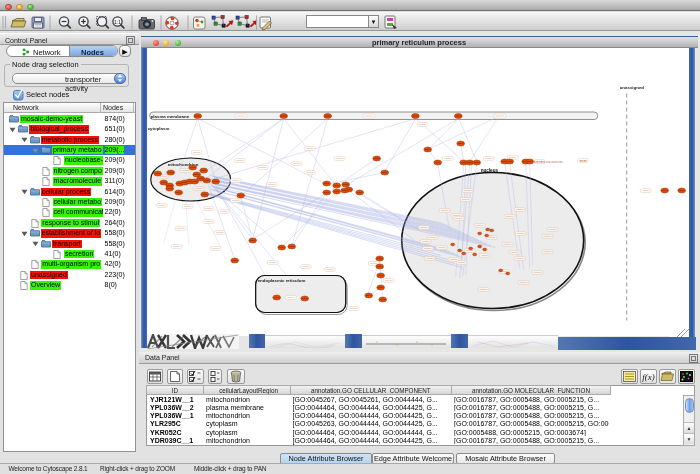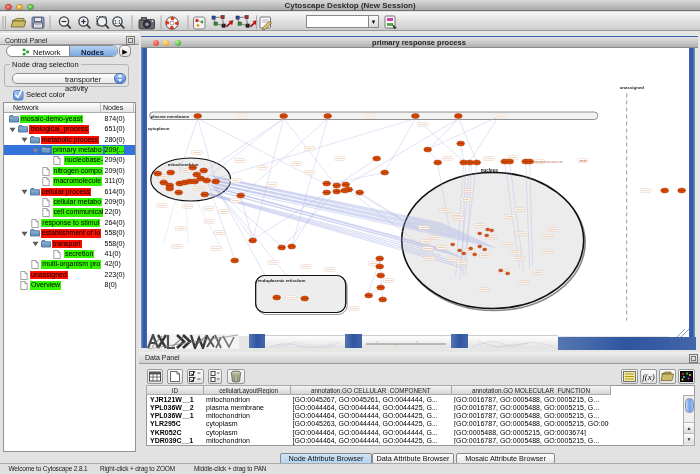--- a/index.html
+++ b/index.html
@@ -2,21 +2,20 @@
 <html><head><meta charset="utf-8"><style>
 *{margin:0;padding:0;box-sizing:border-box;}
 body{width:700px;height:474px;position:relative;font-family:"Liberation Sans",sans-serif;background:#e2e2e2;overflow:hidden;}
 .abs{position:absolute;}
 .tl{border-radius:50%;}
 </style></head><body>
 <div class="abs" style="left:0;top:0;width:700px;height:11px;background:linear-gradient(#d9d9d9,#ababab);border-bottom:1px solid #6f6f6f;">
 <div class="abs tl" style="left:5px;top:3.5px;width:6.5px;height:6.5px;background:radial-gradient(circle at 35% 30%,#ff9a8a,#f1564a 60%,#c63a30);border:0.5px solid #b54038;"></div>
 <div class="abs tl" style="left:16px;top:3.5px;width:6.5px;height:6.5px;background:radial-gradient(circle at 35% 30%,#ffe9a8,#f5b530 60%,#cd8f1e);border:0.5px solid #c09435;"></div>
 <div class="abs tl" style="left:27px;top:3.5px;width:6.5px;height:6.5px;background:radial-gradient(circle at 35% 30%,#b8f0a0,#58bb46 60%,#3d9430);border:0.5px solid #55a244;"></div>
-<div class="abs" style="left:0;top:1px;width:700px;text-align:center;font-size:8px;font-weight:bold;color:#2c2c2c;">Cytoscape Desktop (New Session)</div>
 </div>
 <div class="abs" style="left:0;top:12px;width:700px;height:19px;background:linear-gradient(#f7f7f7,#cdcdcd);border-bottom:1px solid #979797;">
 <svg class="abs" style="left:0;top:1px;" width="410" height="19" viewBox="0 0 410 19">
       <line x1="3" y1="3" x2="3" y2="16" stroke="#aaa" stroke-width="1"></line>
       <line x1="5.5" y1="3" x2="5.5" y2="16" stroke="#aaa" stroke-width="1"></line>
       <path d="M12 8 L17 5.5 L24 5.5 L24 8 Z" fill="#d8c87e" stroke="#6b5d25" stroke-width="0.8"></path>
       <path d="M11 14 L13 8 L26 8 L24 14 Z" fill="#cdbb67" stroke="#6b5d25" stroke-width="0.8"></path>
       <rect x="32" y="4" width="12" height="11" rx="1" fill="#8ba3cc" stroke="#44517a" stroke-width="0.8"></rect>
       <rect x="34.5" y="4.5" width="7" height="4" fill="#e8e8f0" stroke="#667"></rect>
       <rect x="33.5" y="10" width="9" height="5" fill="#fff" stroke="#667"></rect>
@@ -124,21 +123,21 @@
 <svg class="abs" style="left:13px;top:57px;" width="13" height="13" viewBox="0 0 13 13">
       <defs>
         <linearGradient id="cbg" x1="0" y1="0" x2="0" y2="1">
           <stop offset="0" stop-color="#a8cdf4"></stop>
           <stop offset="1" stop-color="#5a90d8"></stop>
         </linearGradient>
       </defs>
       <rect x="0.5" y="2.5" width="9.5" height="9.5" rx="2.2" fill="url(#cbg)" stroke="#4a74b4" stroke-width="0.9"></rect>
       <path d="M2.8 7 L4.8 9.5 L8.8 2" fill="none" stroke="#fff" stroke-width="1.5" stroke-linecap="round"></path>
     </svg>
-<span class="abs" style="left:26px;top:59px;font-size:7.5px;color:#111;">Select color</span>
+<span class="abs" style="left:26px;top:59px;font-size:7.5px;color:#111;">Select nodes</span>
 <div class="abs" style="left:3px;top:71px;width:133px;height:350px;background:#fff;border:1px solid #919191;overflow:hidden;">
 <div class="abs" style="left:0;top:0;width:133px;height:9.5px;background:linear-gradient(#fdfdfd,#e4e4e4);border-bottom:1px solid #aaa;">
 <span class="abs" style="left:9px;top:0.5px;font-size:7px;color:#222;">Network</span>
 <span class="abs" style="left:99px;top:0.5px;font-size:7px;color:#222;">Nodes</span>
 <div class="abs" style="left:96px;top:0;width:1px;height:9.5px;background:#bbb;"></div>
 <div class="abs" style="left:129px;top:0;width:1px;height:9.5px;background:#bbb;"></div>
       </div>
 <svg class="abs" style="left:4.5px;top:12.0px;" width="10" height="8" viewBox="0 0 10 8">
         <path d="M0.5 2 L0.5 7 L9.5 7 L9.5 1.8 L4.5 1.8 L3.7 0.6 L1.2 0.6 Z" fill="#6f9ac4" stroke="#3e618b" stroke-width="0.8"></path>
         <path d="M0.5 3 L9.5 3" stroke="#9ebcd8" stroke-width="0.8"></path>
@@ -260,21 +259,21 @@
       </svg>
 <div class="abs" style="left:26.0px;top:178.20000000000002px;height:8.4px;max-width:73.0px;overflow:hidden;background:#35f400;font-size:7px;line-height:8.4px;color:#000;padding:0 1px;white-space:nowrap;">Overview</div>
 <div class="abs" style="left:100.5px;top:178.20000000000002px;height:8.4px;font-size:7px;line-height:8.4px;color:#000;white-space:nowrap;">8(0)</div>
 </div>
 </div>
 <div class="abs" style="left:139px;top:31px;width:561px;height:321px;background:#e6e6e4;">
 <div class="abs" style="left:2px;top:4.5px;width:556.5px;height:12px;background:linear-gradient(#e2e2e2,#b2b2b2);border-top:1.5px solid #3a62a8;border-bottom:1px solid #8a8a8a;">
 <div class="abs tl" style="left:11.5px;top:3px;width:6px;height:6px;background:radial-gradient(circle at 35% 30%,#ff9a8a,#ef5549 60%,#c23a30);"></div>
 <div class="abs tl" style="left:21.5px;top:3px;width:6px;height:6px;background:radial-gradient(circle at 35% 30%,#ffe9a8,#f5b530 60%,#cd8f1e);"></div>
 <div class="abs tl" style="left:33.5px;top:3px;width:6px;height:6px;background:radial-gradient(circle at 35% 30%,#b8f0a0,#57ba45 60%,#3d9430);"></div>
-<div class="abs" style="left:0;top:1.5px;width:556px;text-align:center;font-size:7.5px;font-weight:bold;color:#222;">primary response process</div>
+<div class="abs" style="left:0;top:1.5px;width:556px;text-align:center;font-size:7.5px;font-weight:bold;color:#222;">primary reticulum process</div>
 </div>
 <div class="abs" style="left:2px;top:16.5px;width:6.3px;height:300.5px;background:linear-gradient(90deg,#7a95c4,#2e55a0 45%,#3c66b4);"></div>
 <div class="abs" style="left:550.2px;top:16.5px;width:6.3px;height:300.5px;background:linear-gradient(90deg,#3c66b4,#2e55a0 55%,#7a95c4);"></div>
 <div class="abs" style="left:8.3px;top:16.5px;width:541.9px;height:288.5px;background:#fff;"></div>
 <svg class="abs" style="left:8.3px;top:16.5px;" width="541.9" height="288.5" viewBox="0 0 541.9 288.5">
       <rect x="2.7" y="64.0" width="448" height="7.5" rx="3.5" fill="#f2f2f2" stroke="#777" stroke-width="0.8"></rect>
       <ellipse cx="43.7" cy="131.5" rx="40" ry="21.5" fill="#ededed" stroke="#111" stroke-width="1.2"></ellipse>
       <text x="20.7" y="118.5" font-size="4.4" font-weight="bold" fill="#222">mitochondrion</text>
       <ellipse cx="347.2" cy="194.5" rx="91" ry="68" fill="none" stroke="#888" stroke-width="1.6"></ellipse>
       <ellipse cx="345.7" cy="192.5" rx="91" ry="68" fill="#ececec" stroke="#111" stroke-width="1.6"></ellipse>
@@ -760,19 +759,19 @@
 <span class="abs" style="left:11px;top:85.0px;font-size:7px;font-weight:bold;color:#000;white-space:nowrap;">YDR039C__1</span>
 <span class="abs" style="left:67px;top:85.0px;font-size:7px;color:#000;white-space:nowrap;">mitochondrion</span>
 <span class="abs" style="left:153.6px;top:85.0px;font-size:7px;color:#000;white-space:nowrap;">[GO:0044464, GO:0044444, GO:0044425, G...</span>
 <span class="abs" style="left:315px;top:85.0px;font-size:7px;color:#000;white-space:nowrap;max-width:155px;overflow:hidden;display:inline-block;">[GO:0016787, GO:0005488, GO:0005215, G...</span>
 <div class="abs" style="left:544px;top:43px;width:12px;height:51px;background:#f0f0f0;border:1px solid #aaa;">
 <div class="abs" style="left:0.5px;top:2px;width:9px;height:15px;background:linear-gradient(90deg,#cfe2f8,#6ba3e8 50%,#9cc4f0);border-radius:5px;border:0.5px solid #88a;"></div>
 <div class="abs" style="left:0;top:26px;width:10px;height:11px;background:linear-gradient(#fff,#ddd);border-top:1px solid #bbb;font-size:5px;text-align:center;line-height:11px;color:#333;">▲</div>
 <div class="abs" style="left:0;top:37px;width:10px;height:11px;background:linear-gradient(#fff,#ddd);border-top:1px solid #bbb;font-size:5px;text-align:center;line-height:11px;color:#333;">▼</div>
 </div>
 <div class="abs" style="left:141px;top:101px;width:92px;height:25px;background:linear-gradient(#cfe4f7,#8fbce8);border:1px solid #8a8a8a;border-radius:2px;font-size:7.3px;color:#111;text-align:center;line-height:10px;white-space:nowrap;">Node Attribute Browser</div>
-<div class="abs" style="left:233px;top:101px;width:82px;height:10.5px;background:linear-gradient(#fdfdfd,#e8e8e8);border:1px solid #8a8a8a;border-radius:2px;font-size:7.3px;color:#111;text-align:center;line-height:10px;white-space:nowrap;">Data Attribute Browser</div>
+<div class="abs" style="left:233px;top:101px;width:82px;height:10.5px;background:linear-gradient(#fdfdfd,#e8e8e8);border:1px solid #8a8a8a;border-radius:2px;font-size:7.3px;color:#111;text-align:center;line-height:10px;white-space:nowrap;">Edge Attribute Welcome</div>
 <div class="abs" style="left:317px;top:101px;width:99px;height:10.5px;background:linear-gradient(#fdfdfd,#e8e8e8);border:1px solid #8a8a8a;border-radius:2px;font-size:7.3px;color:#111;text-align:center;line-height:10px;white-space:nowrap;">Mosaic Attribute Browser</div>
 </div>
 <div class="abs" style="left:0;top:463px;width:700px;height:11px;background:#e0e0e0;border-top:1px solid #aaa;">
 <span class="abs" style="left:8.5px;top:0.5px;font-size:6.5px;letter-spacing:-0.15px;color:#222;">Welcome to Cytoscape 2.8.1</span>
 <span class="abs" style="left:100px;top:0.5px;font-size:6.5px;letter-spacing:-0.15px;color:#222;">Right-click + drag to ZOOM</span>
 <span class="abs" style="left:194px;top:0.5px;font-size:6.5px;letter-spacing:-0.15px;color:#222;">Middle-click + drag to PAN</span>
 </div>
 </body></html>

